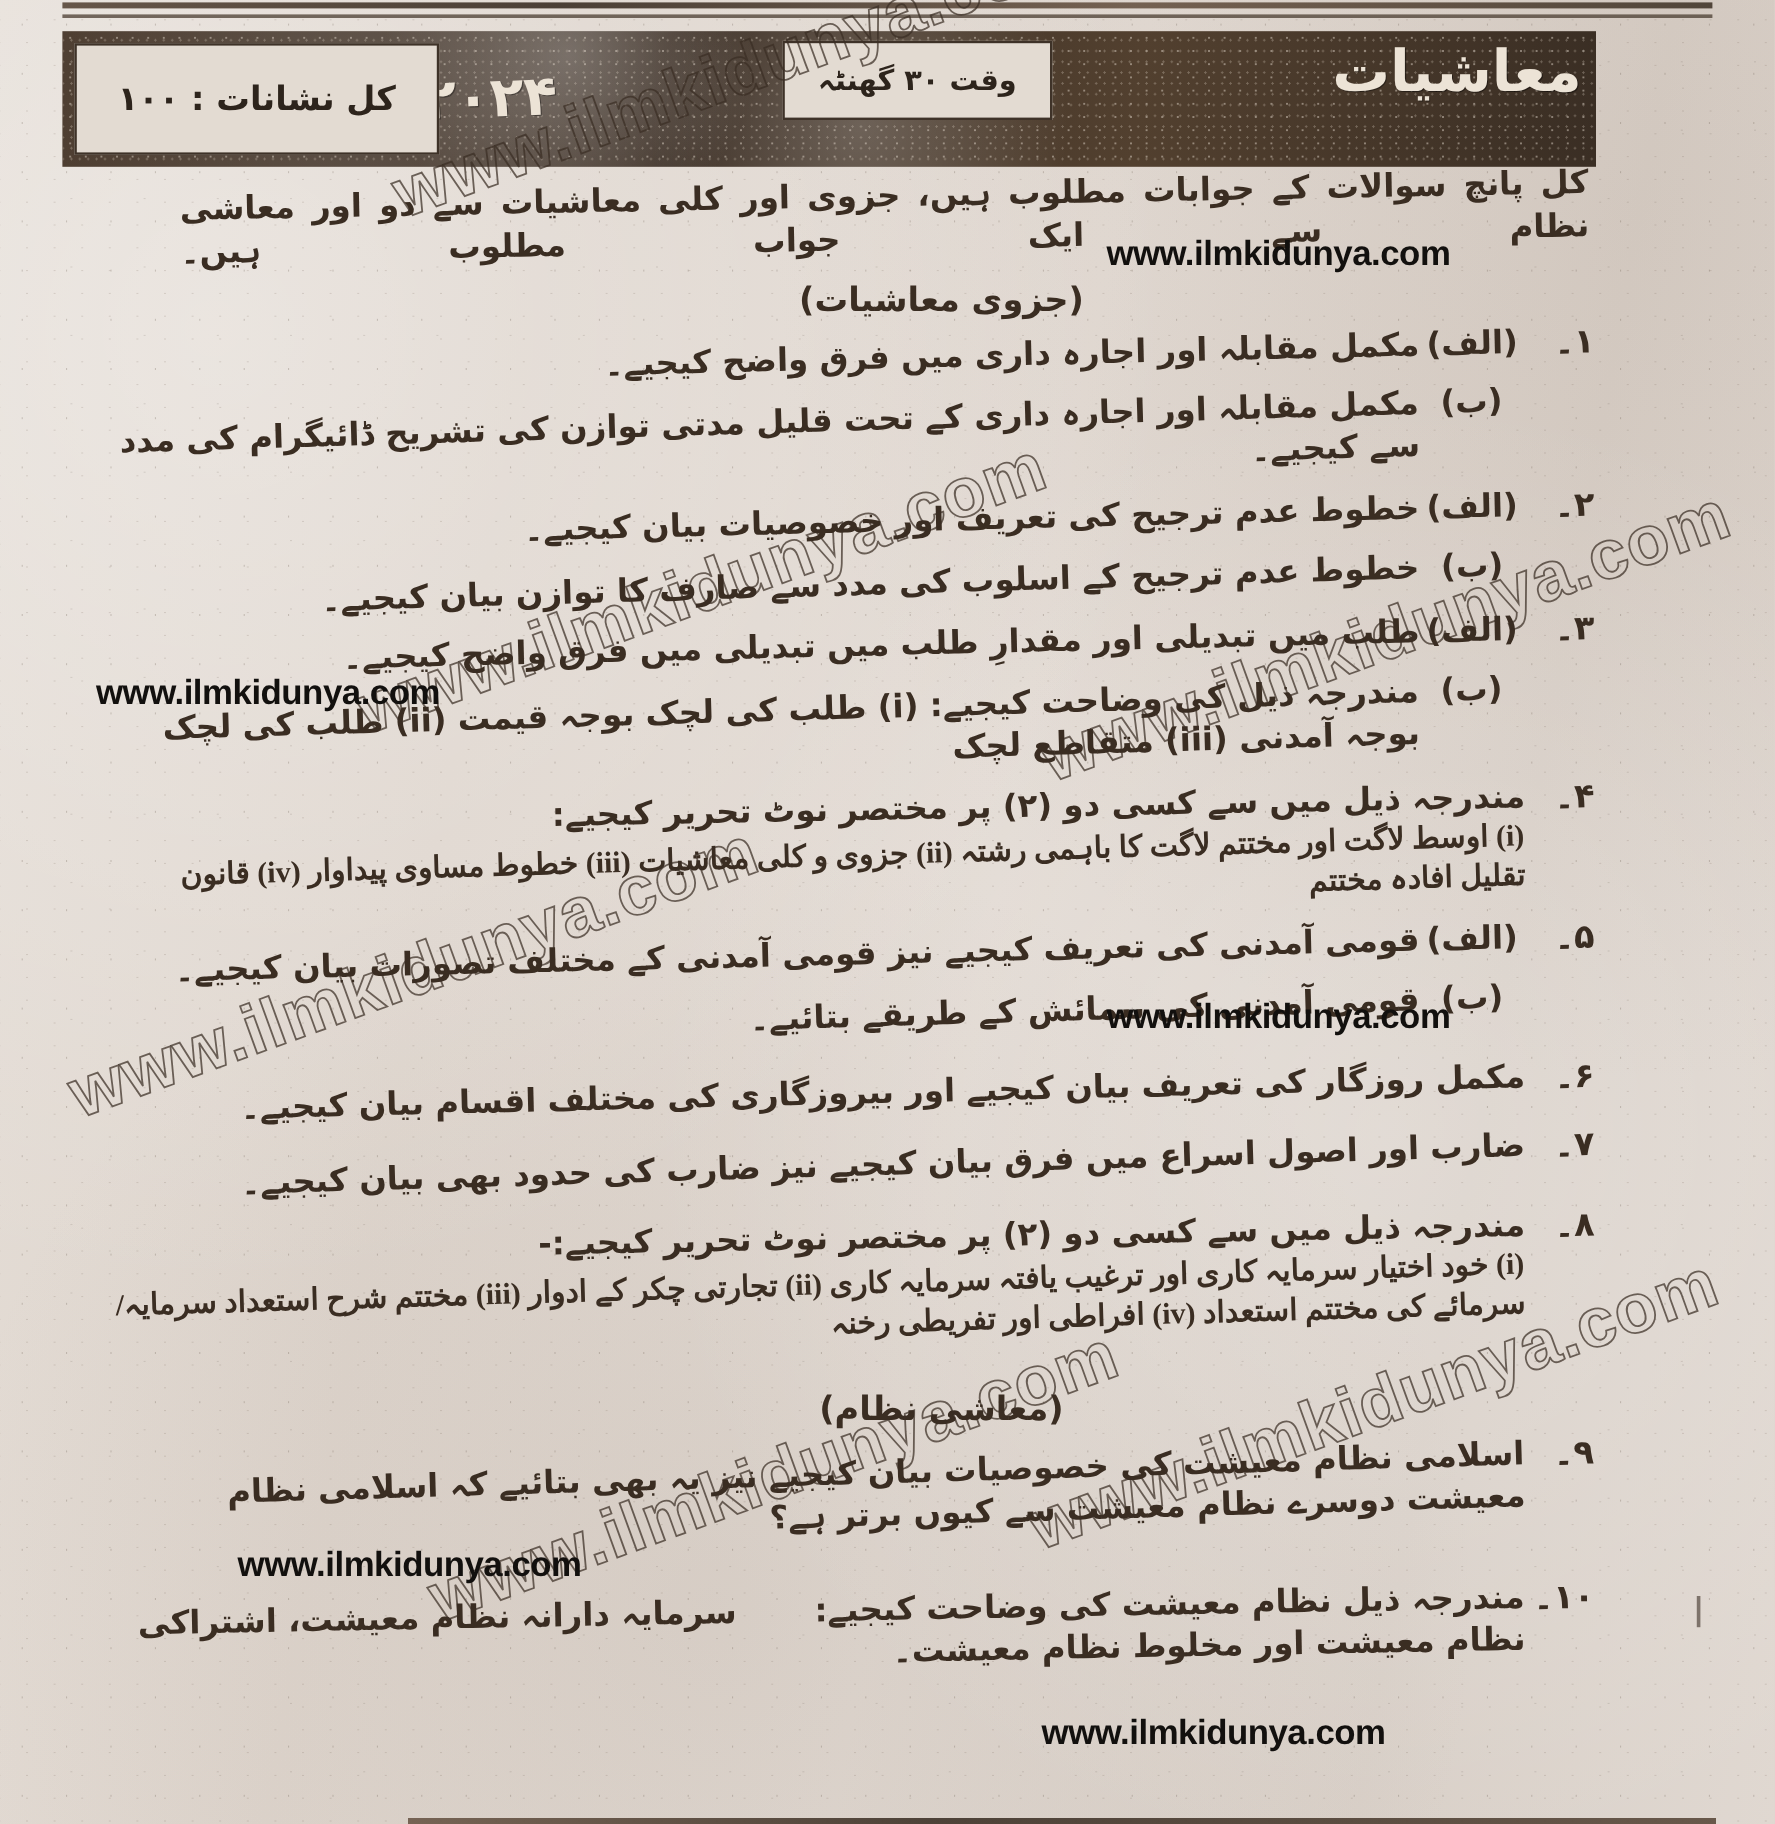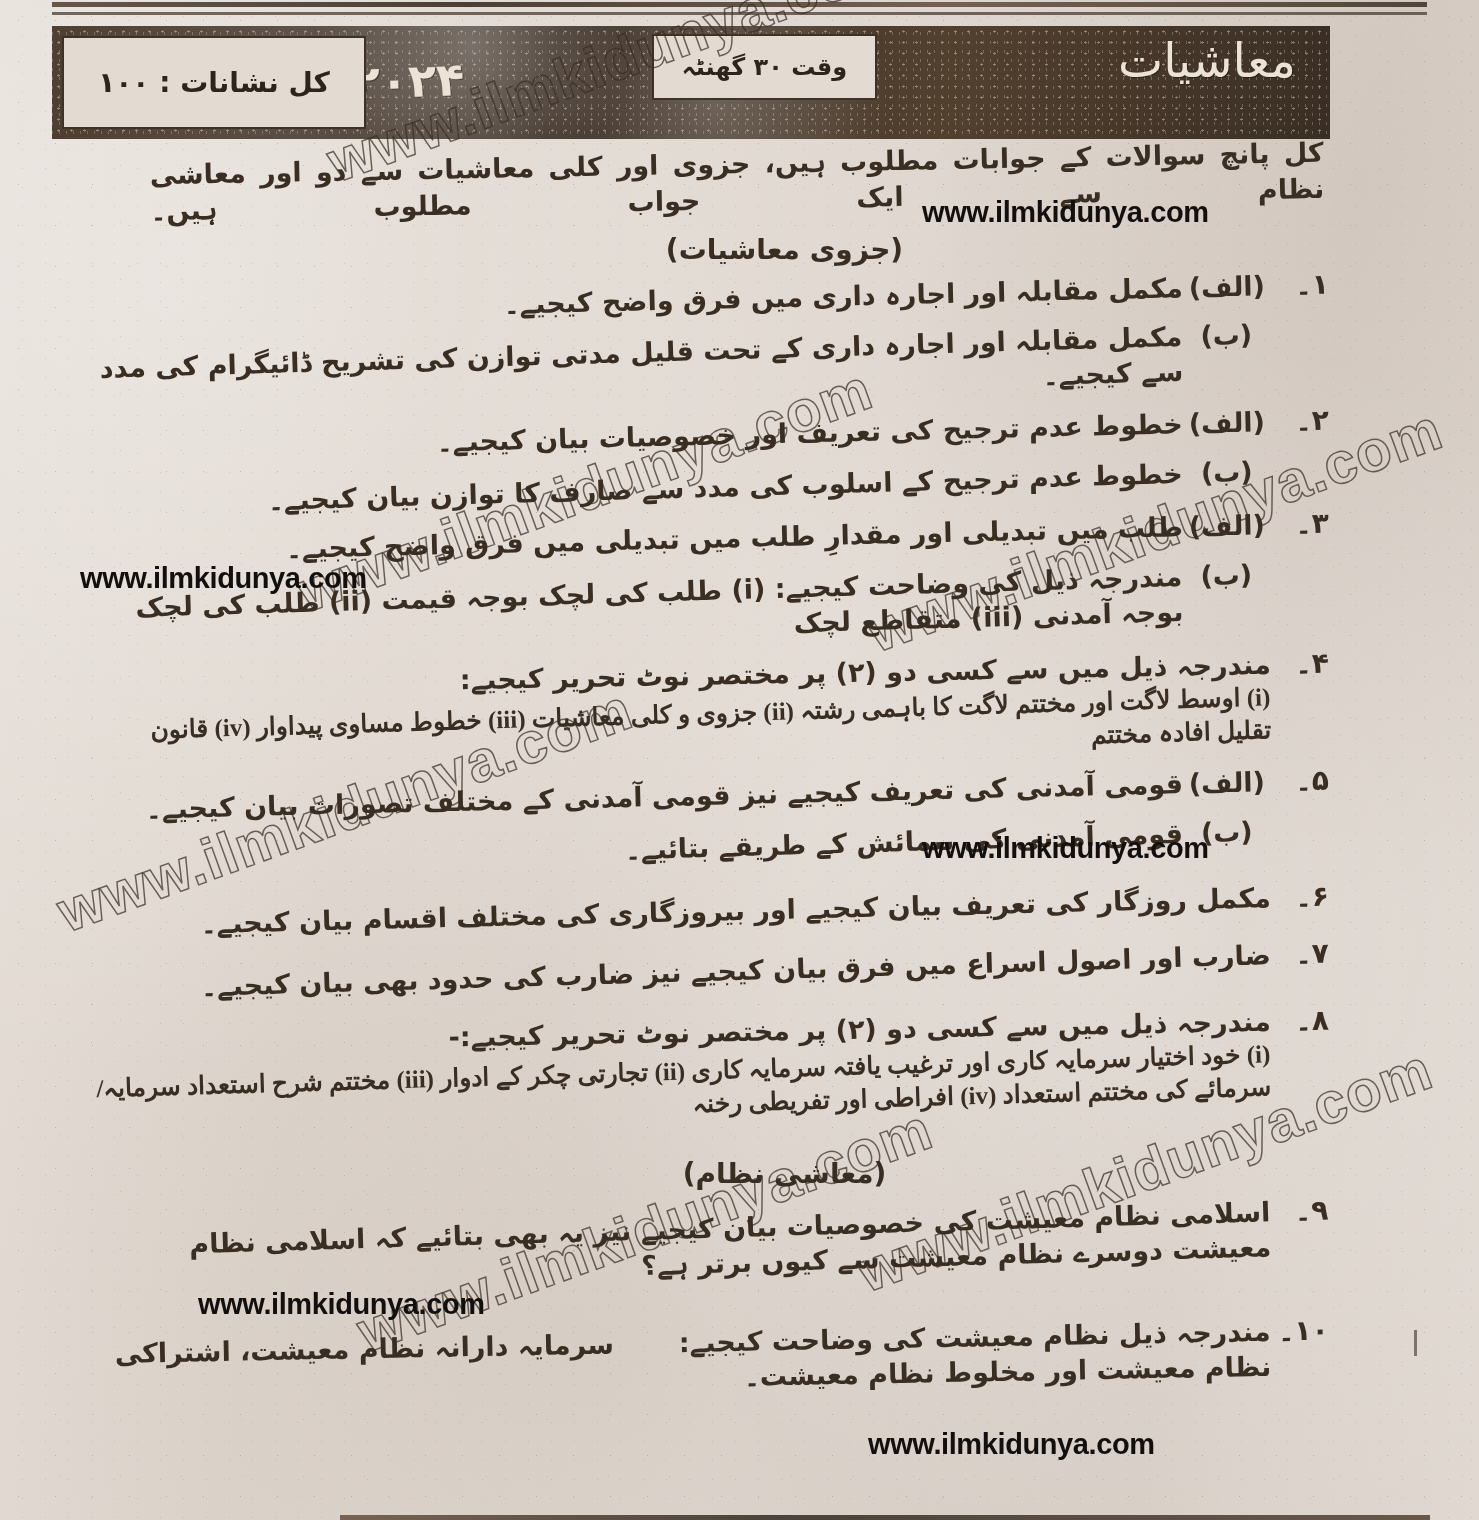--- a/index.html
+++ b/index.html
@@ -53,22 +53,22 @@
   }
   #header-band::after{
     content:""; position:absolute; inset:0; opacity:.55;
     background-image:
       radial-gradient(rgba(232,222,210,.85) 1.1px, transparent 1.3px),
       radial-gradient(rgba(222,210,196,.55) .8px, transparent 1px);
     background-size: 13px 11px, 7px 9px;
     background-position: 0 0, 4px 3px;
   }
   #subject-title{
-    position:absolute; right:34px; top:6px; z-index:6;
-    color:#ece3d6; font-size:48px; font-weight:400;
+    position:absolute; right:12px; top:6px; z-index:6;
+    color:#ece3d6; font-size:48px; font-weight:700;
     font-family:"DejaVu Sans", sans-serif;
     direction:rtl; letter-spacing:1px;
     text-shadow:1px 1px 0 rgba(0,0,0,.4);
   }
 
   .hdr-box{
     position:absolute; z-index:7;
     background:#e3dbd2;
     border:2px solid #3e3228;
     display:flex; align-items:center; justify-content:center;

